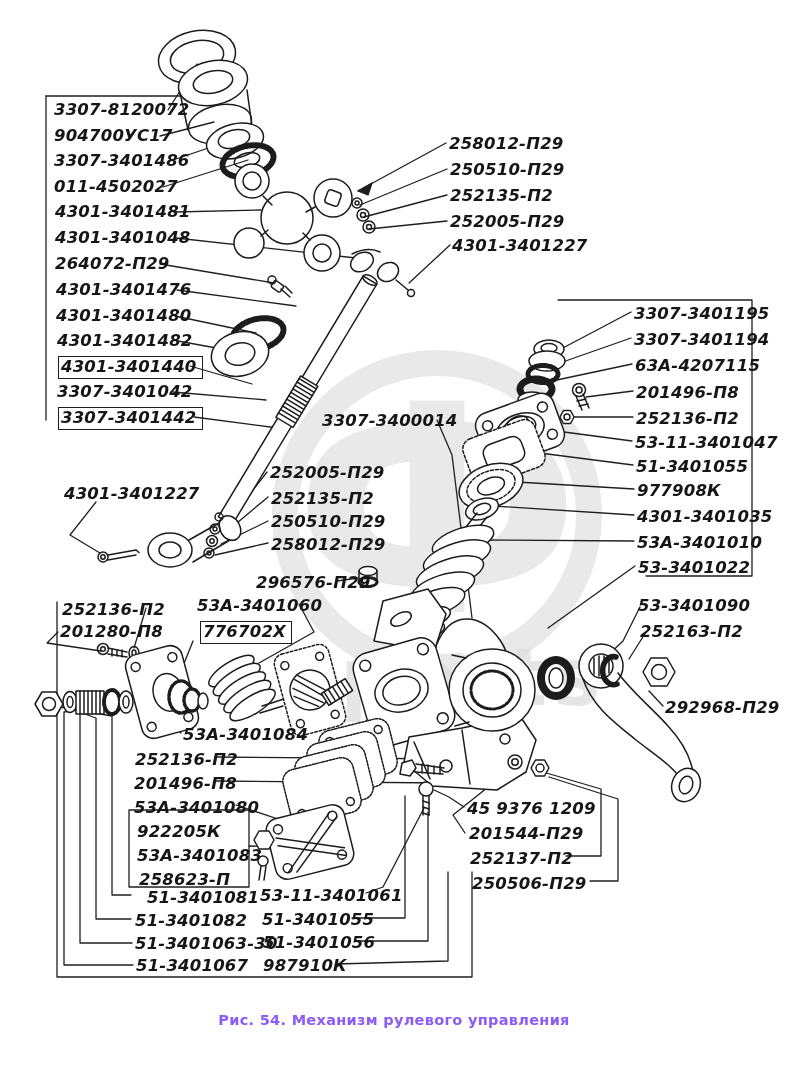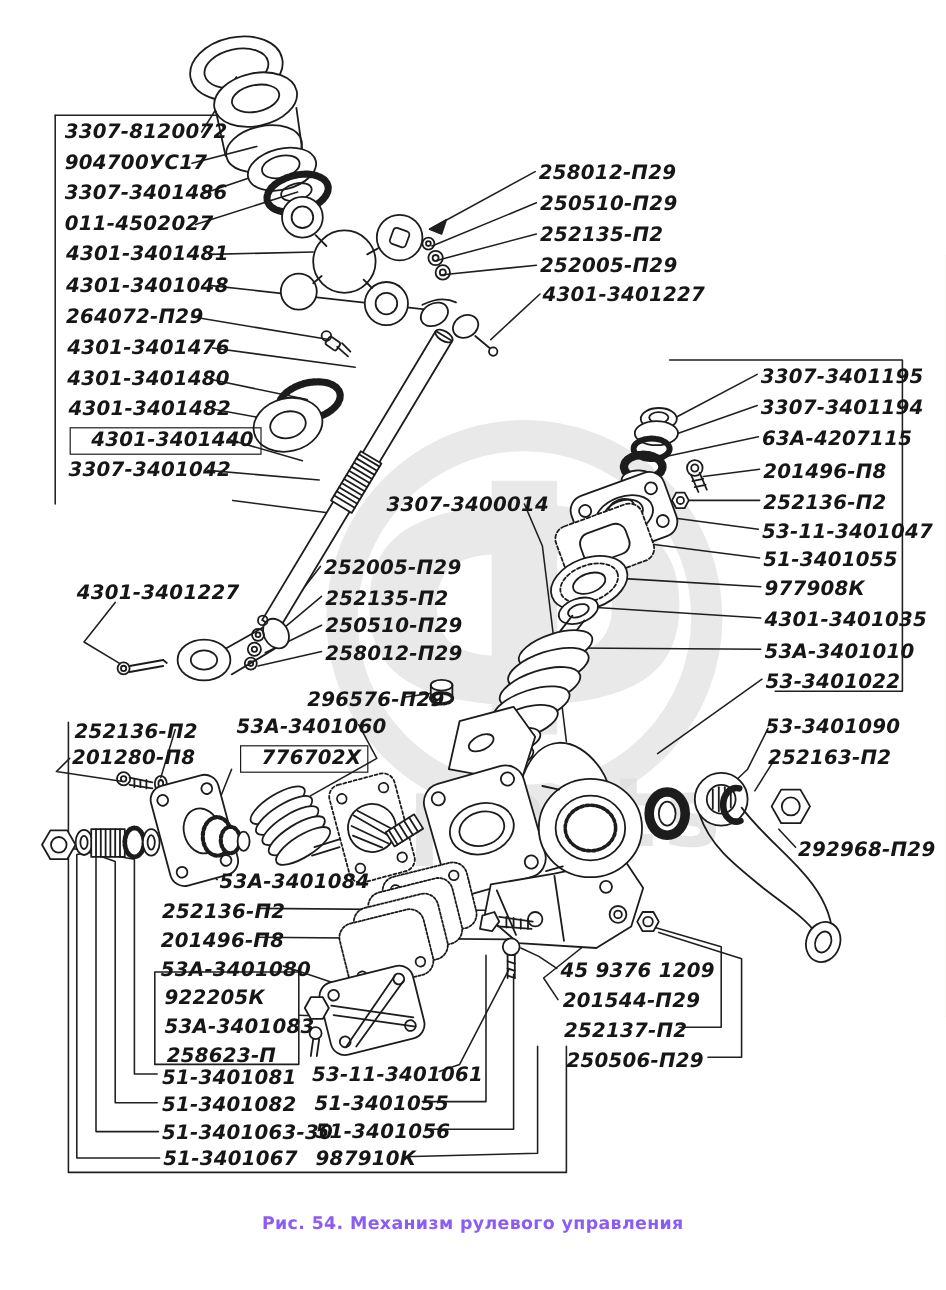--- a/index.html
+++ b/index.html
@@ -2,21 +2,21 @@
 <html><head>
 <meta charset="utf-8">
 <style>
   html,body{margin:0;padding:0;background:#f6f6f4;}
   #page{position:relative;width:788px;height:1075px;background:#ffffff;margin:0 auto;overflow:hidden;
         font-family:"DejaVu Sans",sans-serif;}
   #diagram-svg{position:absolute;left:0;top:0;}
   #labels-layer{position:absolute;left:0;top:0;width:788px;height:1075px;}
   .part-label{position:absolute;font:italic bold 16.5px "DejaVu Sans",sans-serif;color:#161616;
               white-space:nowrap;letter-spacing:.2px;line-height:20px;}
-  .part-label.boxed{border:1.6px solid #1d1d1d;padding:0 5px 1px 17px;}
+  .part-label.boxed{border:1.6px solid #1d1d1d;padding:0 5px 1px 2px;}
   .caption{position:absolute;left:0;right:0;top:1012px;text-align:center;
            font:bold 14.5px "DejaVu Sans",sans-serif;color:#8b5cf6;letter-spacing:.3px;}
 </style>
 </head>
 <body>
 
 <div id="page">
 
 <svg id="diagram-svg" width="788" height="1075" viewBox="0 0 788 1075">
 
@@ -432,20 +432,21 @@
       <div class="part-label" style="left: 54px; top: 151px;">3307-3401486</div>
       <div class="part-label" style="left: 54px; top: 177px;">011-4502027</div>
       <div class="part-label" style="left: 55px; top: 202px;">4301-3401481</div>
       <div class="part-label" style="left: 55px; top: 228px;">4301-3401048</div>
       <div class="part-label" style="left: 55px; top: 254px;">264072-П29</div>
       <div class="part-label" style="left: 56px; top: 280px; text-align: right;">4301-3401476</div>
       <div class="part-label" style="left: 56px; top: 306px;">4301-3401480</div>
       <div class="part-label" style="left: 57px; top: 331px;">4301-3401482</div>
       <div class="part-label boxed" style="left: 58px; top: 356px;">4301-3401440</div>
       <div class="part-label" style="left: 57px; top: 382px;">3307-3401042</div>
+      <div class="part-label boxed" style="left: 58px; top: 407px;">3307-3401442</div>
       <div class="part-label" style="left: 64px; top: 484px;">4301-3401227</div>
       <div class="part-label" style="left: 449px; top: 134px;">258012-П29</div>
       <div class="part-label" style="left: 450px; top: 160px;">250510-П29</div>
       <div class="part-label" style="left: 450px; top: 186px;">252135-П2</div>
       <div class="part-label" style="left: 450px; top: 212px;">252005-П29</div>
       <div class="part-label" style="left: 452px; top: 236px;">4301-3401227</div>
       <div class="part-label" style="left: 322px; top: 411px;">3307-3400014</div>
       <div class="part-label" style="left: 270px; top: 463px;">252005-П29</div>
       <div class="part-label" style="left: 271px; top: 489px;">252135-П2</div>
       <div class="part-label" style="left: 271px; top: 512px;">250510-П29</div>
@@ -469,21 +470,21 @@
       <div class="part-label" style="left: 60px; top: 622px;">201280-П8</div>
       <div class="part-label" style="left: 197px; top: 596px;">53А-3401060</div>
       <div class="part-label boxed" style="left: 200px; top: 621px;">776702Х</div>
       <div class="part-label" style="left: 183px; top: 725px;">53А-3401084</div>
       <div class="part-label" style="left: 135px; top: 750px;">252136-П2</div>
       <div class="part-label" style="left: 134px; top: 774px;">201496-П8</div>
       <div class="part-label" style="left: 134px; top: 798px;">53А-3401080</div>
       <div class="part-label" style="left: 137px; top: 822px;">922205К</div>
       <div class="part-label" style="left: 137px; top: 846px;">53А-3401083</div>
       <div class="part-label" style="left: 139px; top: 870px;">258623-П</div>
-      <div class="part-label" style="left: 135px; top: 888px;">51-3401081</div>
+      <div class="part-label" style="left: 147px; top: 888px;">51-3401081</div>
       <div class="part-label" style="left: 135px; top: 911px;">51-3401082</div>
       <div class="part-label" style="left: 135px; top: 934px;">51-3401063-30</div>
       <div class="part-label" style="left: 136px; top: 956px;">51-3401067</div>
       <div class="part-label" style="left: 260px; top: 886px;">53-11-3401061</div>
       <div class="part-label" style="left: 262px; top: 910px;">51-3401055</div>
       <div class="part-label" style="left: 263px; top: 933px;">51-3401056</div>
       <div class="part-label" style="left: 263px; top: 956px;">987910К</div>
       <div class="part-label" style="left: 467px; top: 799px;">45 9376 1209</div>
       <div class="part-label" style="left: 469px; top: 824px;">201544-П29</div>
       <div class="part-label" style="left: 470px; top: 849px;">252137-П2</div>

